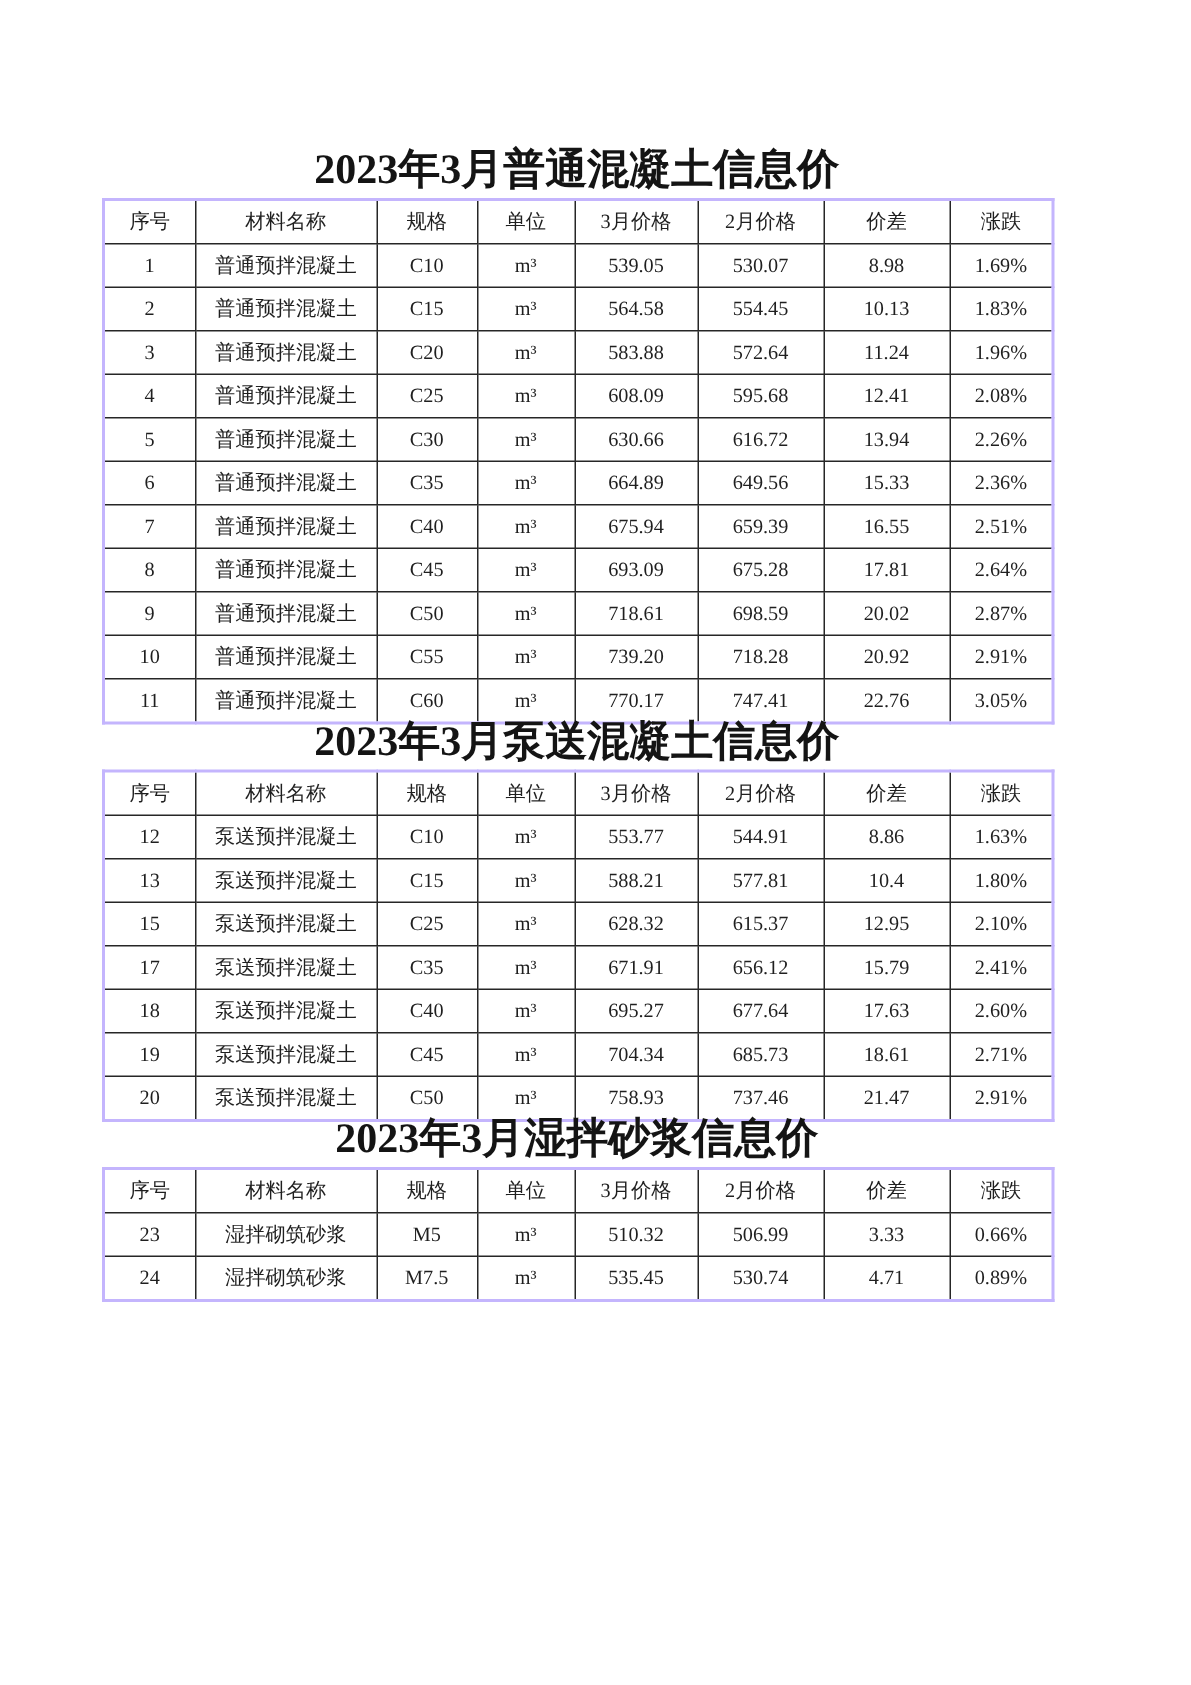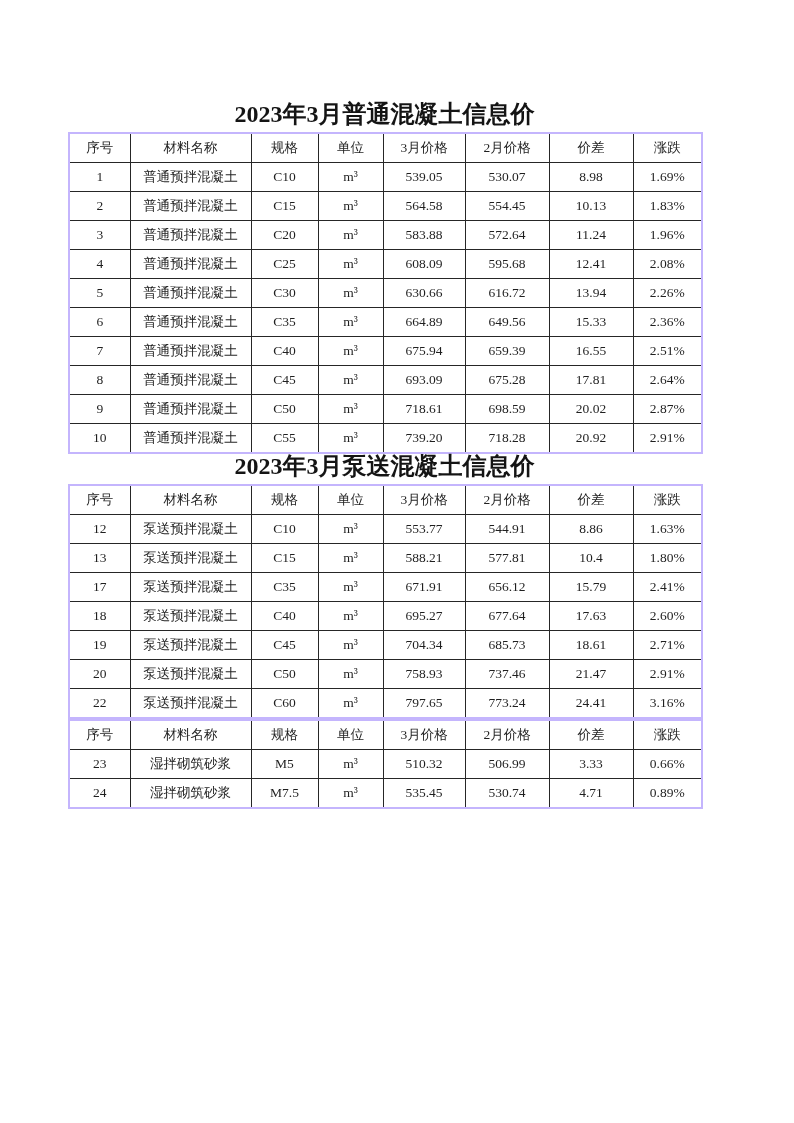--- a/index.html
+++ b/index.html
@@ -23,21 +23,21 @@
     background: #ffffff;
   }
   .price-section {
     width: 633px;
     margin-left: 68px;
   }
   .price-section + .price-section {
   }
   .table-title {
     margin: 0 0 6px 0;
-    font-size: 24px;
+    font-size: 28px;
     font-weight: bold;
     text-align: center;
     color: #141414;
     line-height: 24px;
   }
   table.price-table {
     border-collapse: collapse;
     table-layout: fixed;
     width: 633px;
     border: 2px solid #c4b5fd;
@@ -190,20 +190,30 @@
           <tr>
             <td>10</td>
             <td>普通预拌混凝土</td>
             <td>C55</td>
             <td>m³</td>
             <td>739.20</td>
             <td>718.28</td>
             <td>20.92</td>
             <td>2.91%</td>
           </tr>
+          <tr>
+            <td>11</td>
+            <td>普通预拌混凝土</td>
+            <td>C60</td>
+            <td>m³</td>
+            <td>770.17</td>
+            <td>747.41</td>
+            <td>22.76</td>
+            <td>3.05%</td>
+          </tr>
         </tbody>
     </table>
   </section>
 
   <section class="price-section">
     <h2 class="table-title">2023年3月泵送混凝土信息价</h2>
     <table class="price-table">
       <colgroup>
         <col class="c-seq">
           <col class="c-name">
@@ -241,20 +251,30 @@
             <td>13</td>
             <td>泵送预拌混凝土</td>
             <td>C15</td>
             <td>m³</td>
             <td>588.21</td>
             <td>577.81</td>
             <td>10.4</td>
             <td>1.80%</td>
           </tr>
           <tr>
+            <td>15</td>
+            <td>泵送预拌混凝土</td>
+            <td>C25</td>
+            <td>m³</td>
+            <td>628.32</td>
+            <td>615.37</td>
+            <td>12.95</td>
+            <td>2.10%</td>
+          </tr>
+          <tr>
             <td>17</td>
             <td>泵送预拌混凝土</td>
             <td>C35</td>
             <td>m³</td>
             <td>671.91</td>
             <td>656.12</td>
             <td>15.79</td>
             <td>2.41%</td>
           </tr>
           <tr>
@@ -280,35 +300,26 @@
           <tr>
             <td>20</td>
             <td>泵送预拌混凝土</td>
             <td>C50</td>
             <td>m³</td>
             <td>758.93</td>
             <td>737.46</td>
             <td>21.47</td>
             <td>2.91%</td>
           </tr>
-          <tr>
-            <td>22</td>
-            <td>泵送预拌混凝土</td>
-            <td>C60</td>
-            <td>m³</td>
-            <td>797.65</td>
-            <td>773.24</td>
-            <td>24.41</td>
-            <td>3.16%</td>
-          </tr>
         </tbody>
     </table>
   </section>
 
   <section class="price-section">
+    <h2 class="table-title">2023年3月湿拌砂浆信息价</h2>
     <table class="price-table">
       <colgroup>
         <col class="c-seq">
           <col class="c-name">
           <col class="c-spec">
           <col class="c-unit">
         <col class="c-mar">
           <col class="c-feb">
           <col class="c-diff">
           <col class="c-pct">

